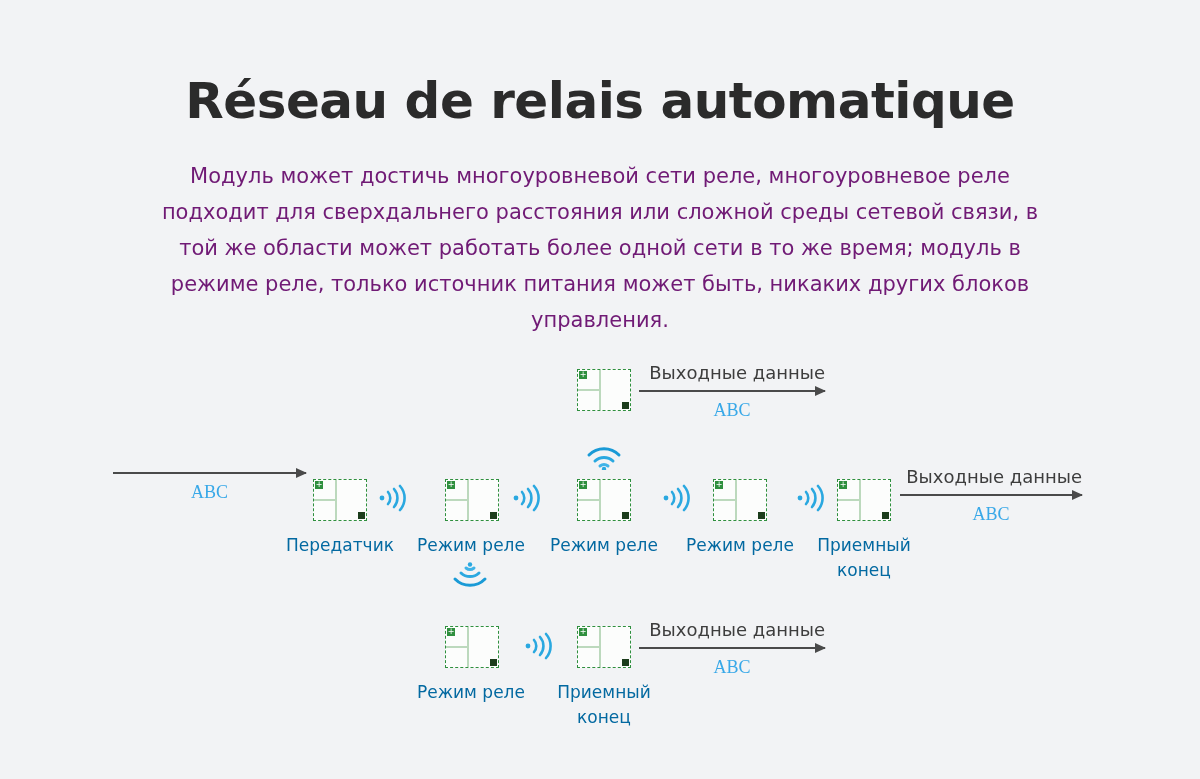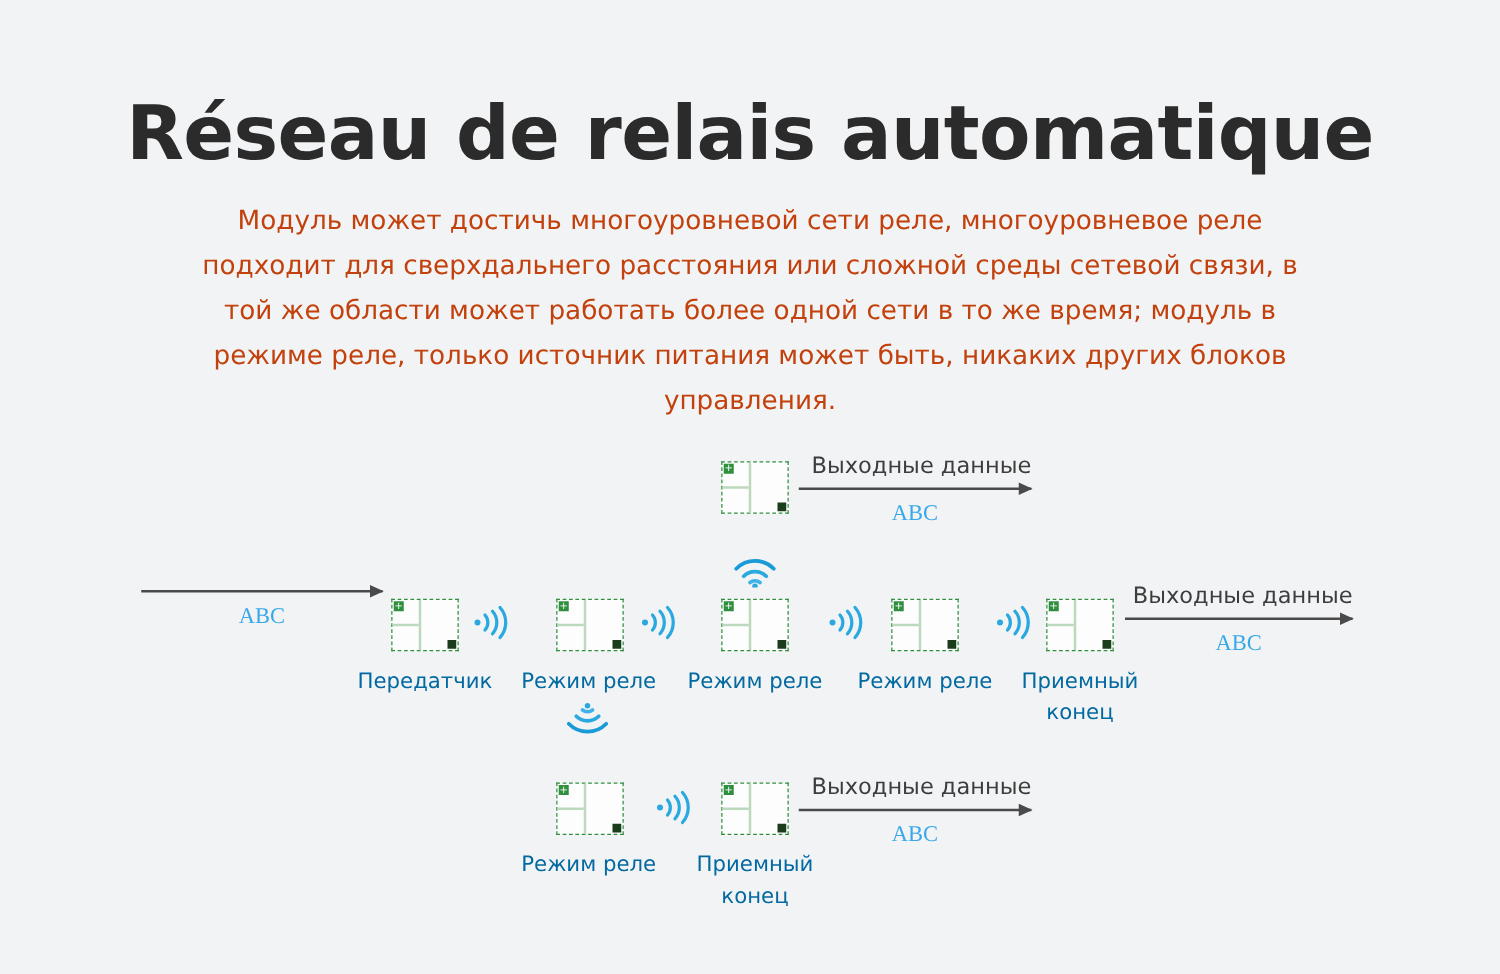--- a/index.html
+++ b/index.html
@@ -15,36 +15,36 @@
 
   .page { position: relative; width: 1200px; height: 779px; }
 
   
   .title {
     position: absolute;
     top: 72px;
     left: 0;
     width: 1200px;
     text-align: center;
-    font-size: 60px;
+    font-size: 50px;
     font-weight: 700;
     letter-spacing: -0.5px;
     color: #2b2b2b;
     font-family: "DejaVu Sans", sans-serif;
   }
 
   .intro {
     position: absolute;
     top: 158px;
     left: 160px;
     width: 880px;
     text-align: center;
     font-size: 21px;
     line-height: 36px;
-    color: #c2410c;
+    color: #701a75;
     font-family: "DejaVu Sans", sans-serif;
   }
 
   
   .diagram { position: absolute; top: 0; left: 0; width: 1200px; height: 779px; }
 
   .node { position: absolute; }
 
   
   .module {

